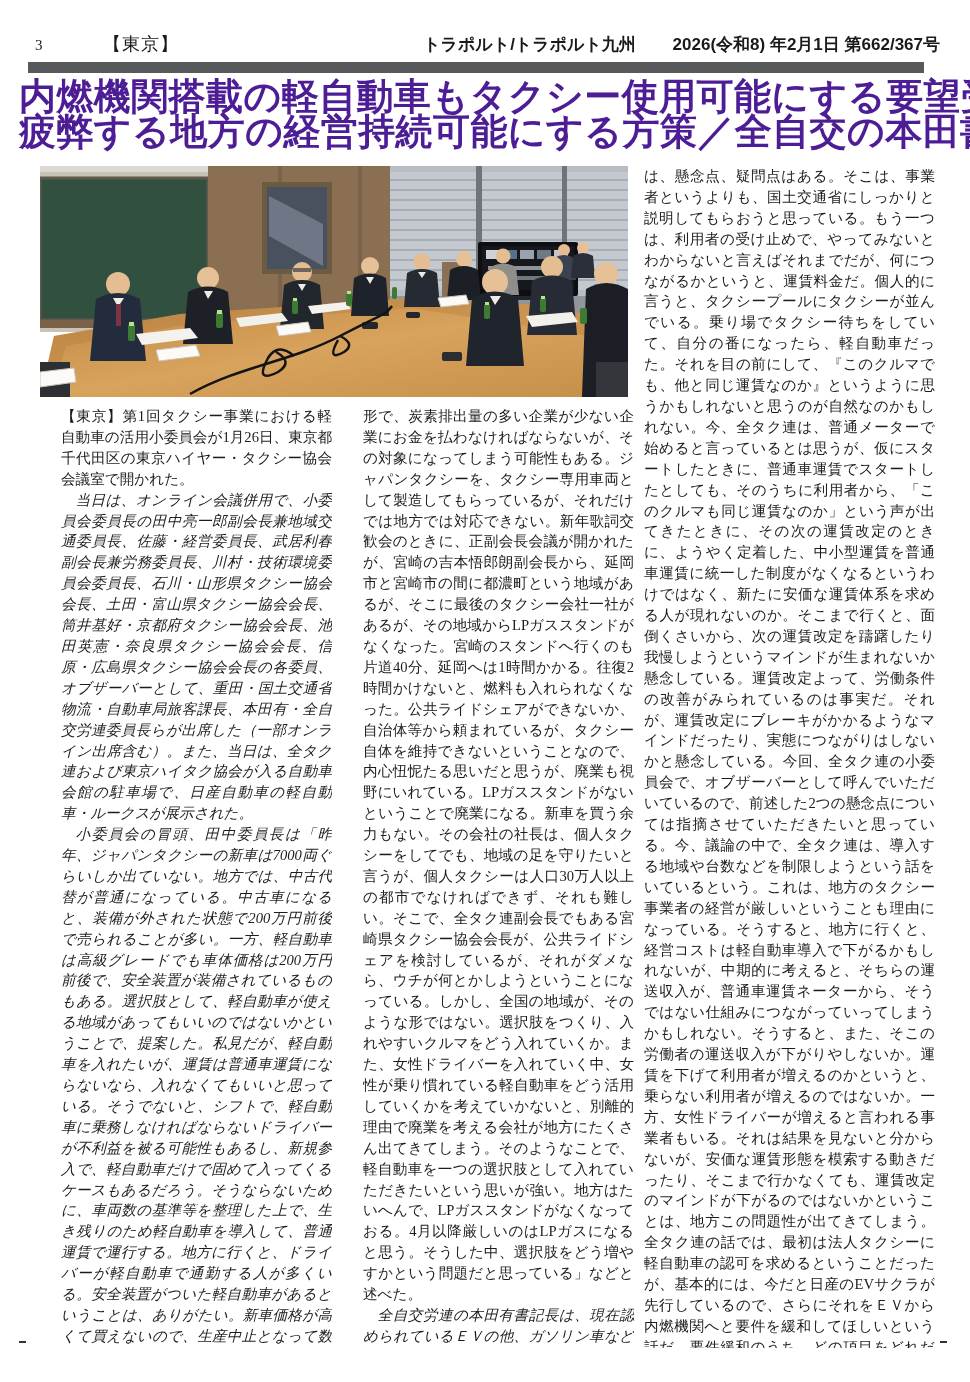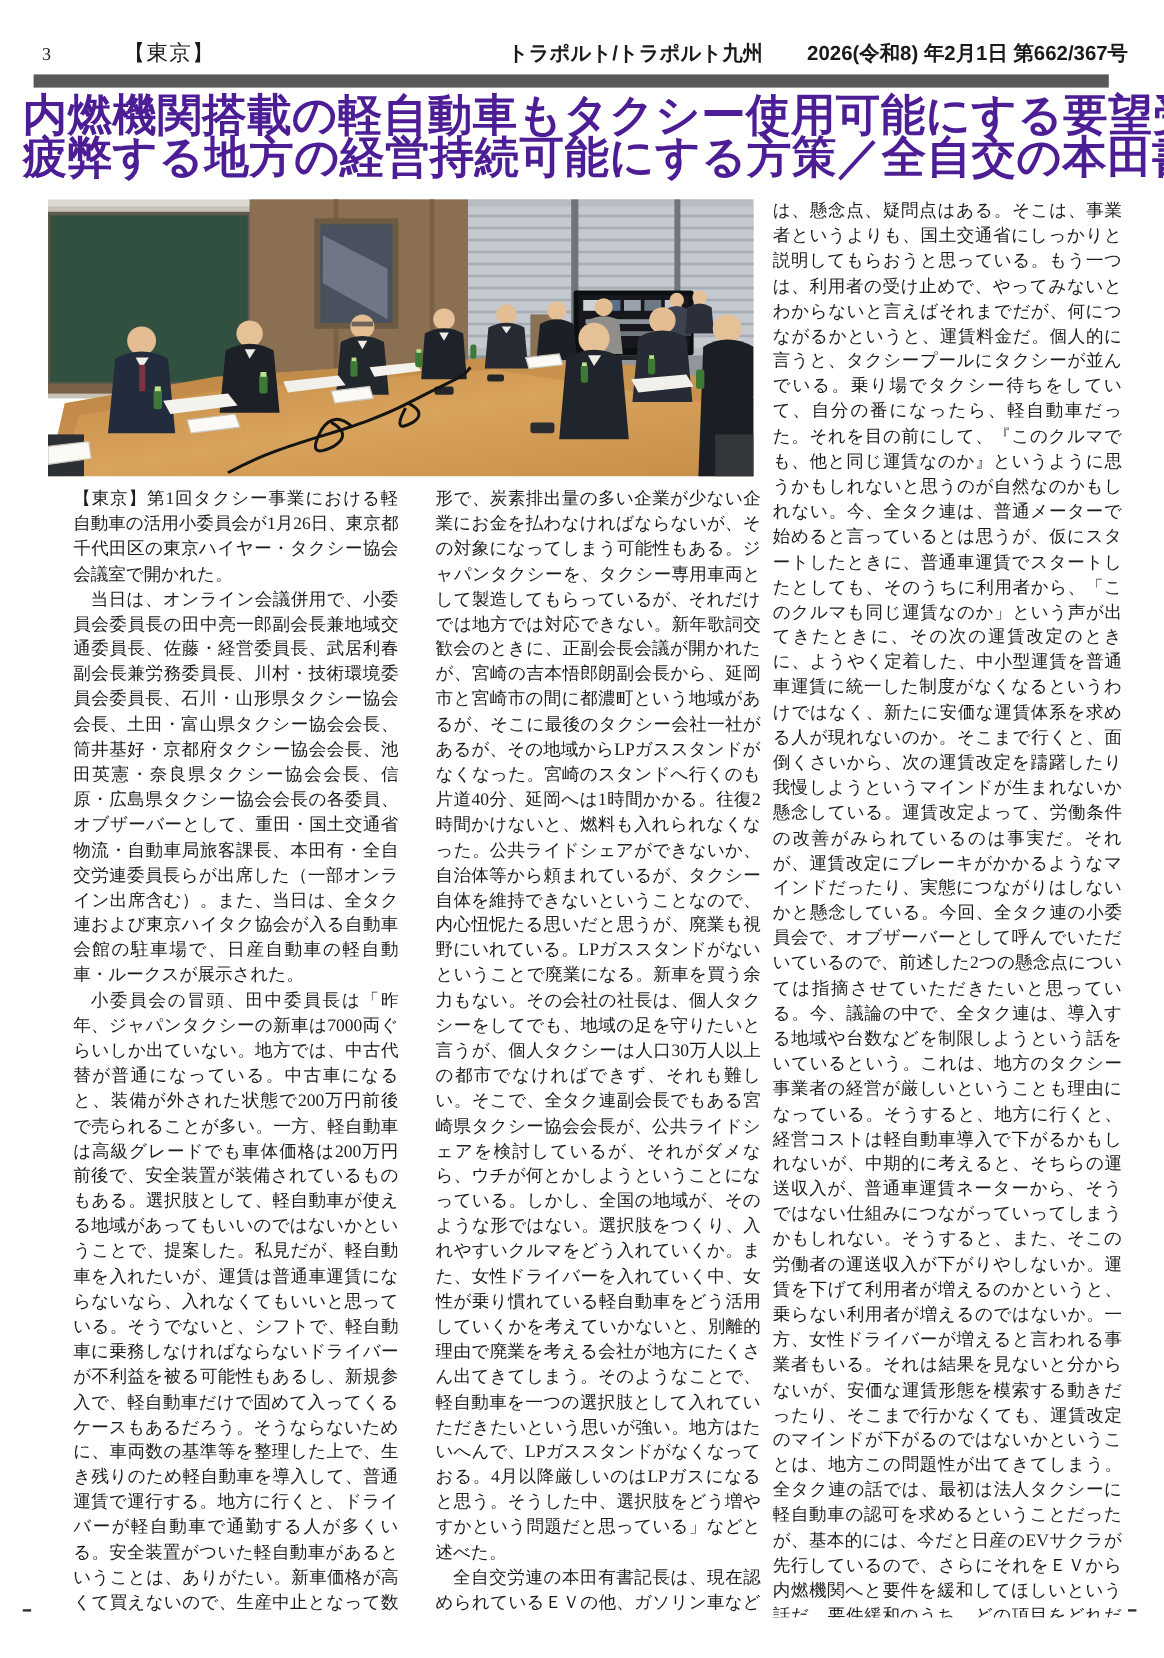--- a/index.html
+++ b/index.html
@@ -37,21 +37,21 @@
   .photo { width:588px; height:231px; margin-bottom:9px; display:block; }
   .photo svg { display:block; width:100%; height:100%; }
   .cols2 { display:flex; gap:10px; }
   .col {
     width:292px; font-size:14.6px; line-height:20.9px;
     text-align:justify; overflow:hidden; color:#1c1c1c;
   }
   .col-12 { height:942px;margin-left:21px; }
   .col3 { margin-left:10px; width:291px; height:1182px; }
   .col p { text-align:justify; }
-  .col p.indent { text-indent:1em; }
+  .col p.indent { text-indent:1em;font-style:italic; }
   
   .mark { position:absolute; width:7px; height:2px; background:#333; }
   .mark.left { left:19px; top:1341px; }
   .mark.right { left:940px; top:1341px; }
 </style>
 </head>
 <body>
 
 <div class="page">
 

